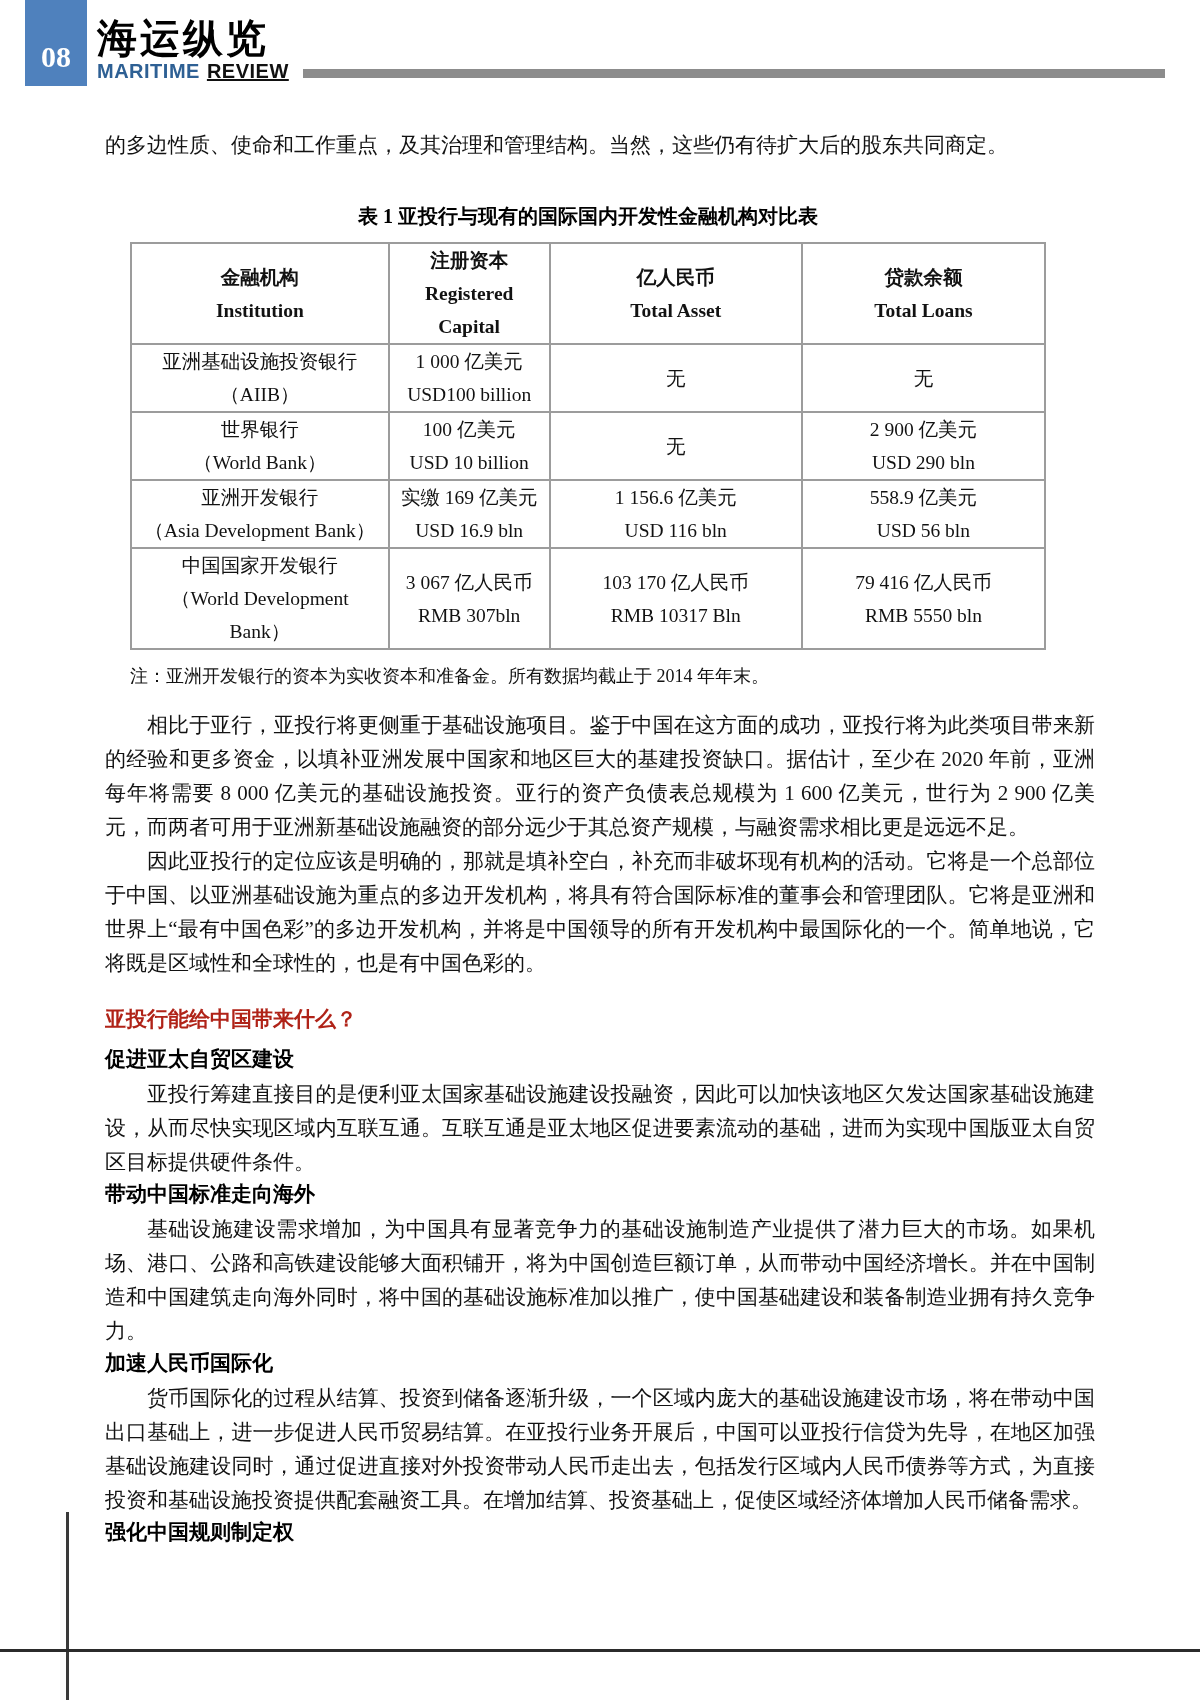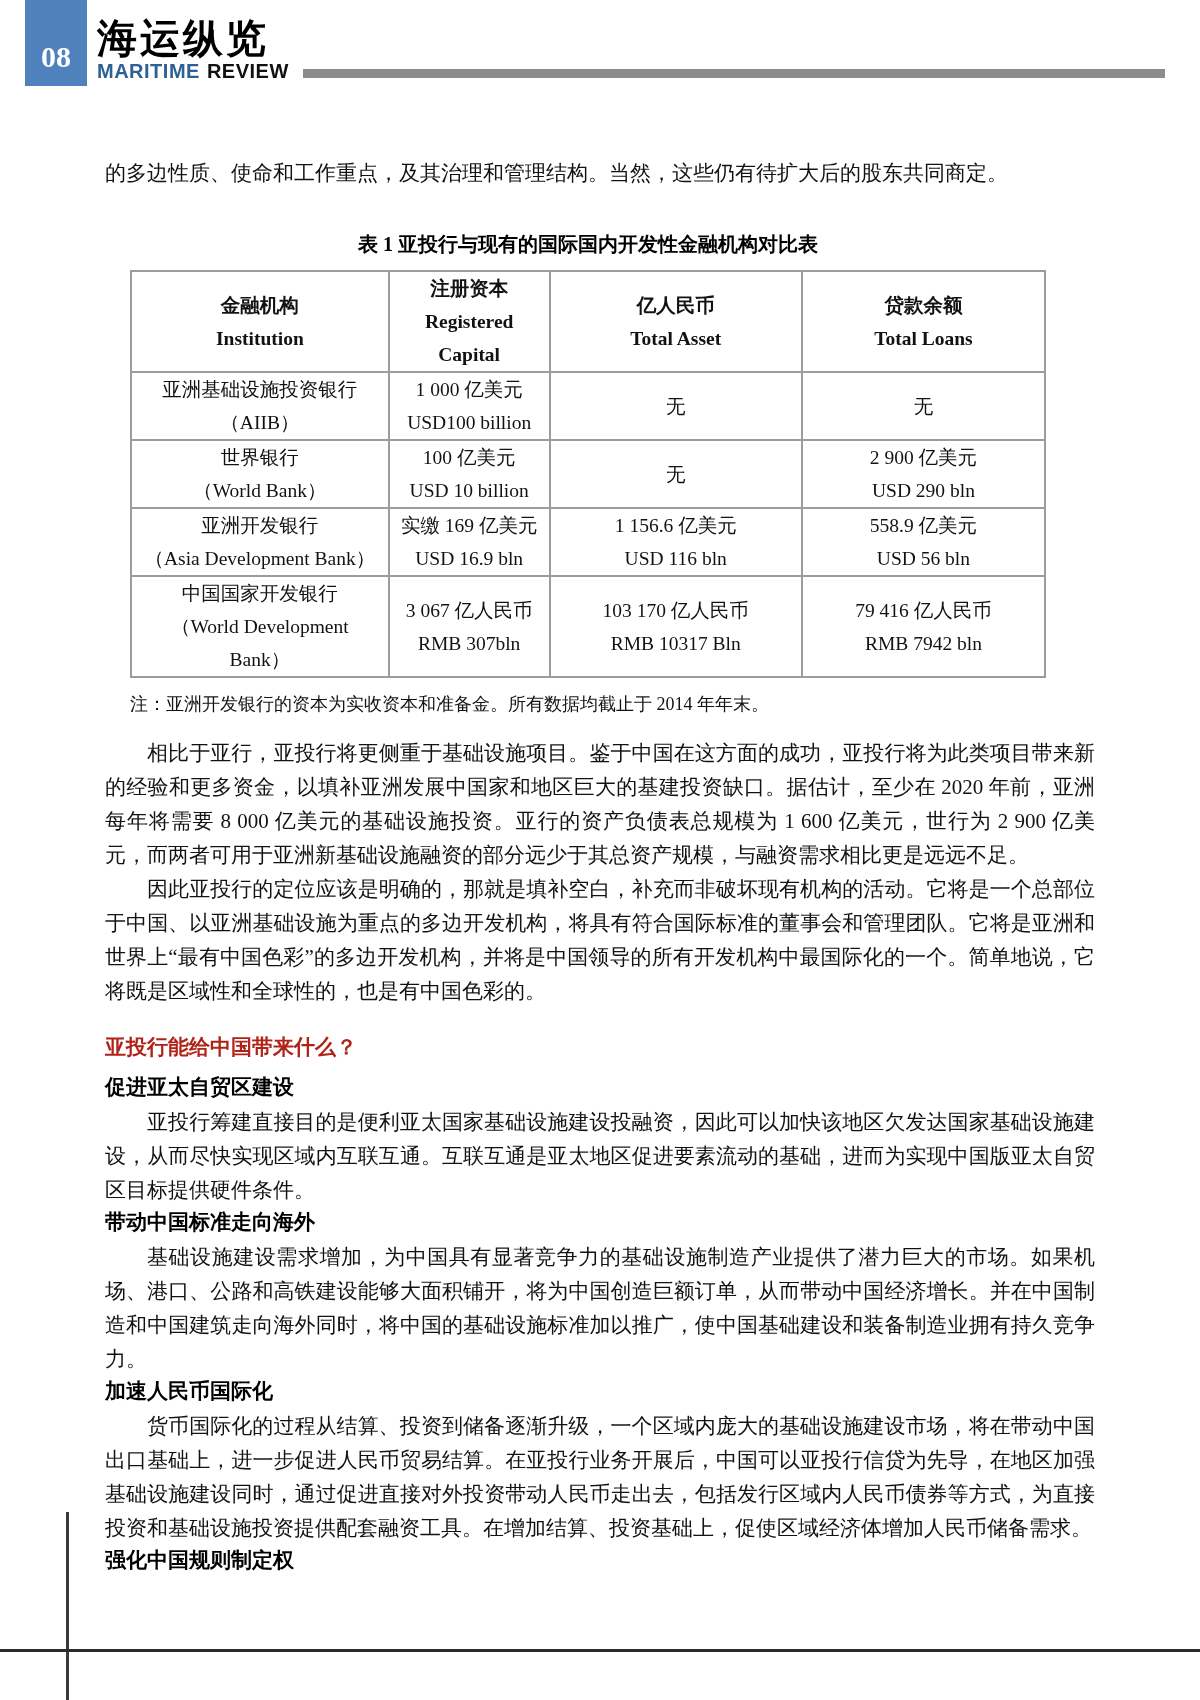--- a/index.html
+++ b/index.html
@@ -16,30 +16,30 @@
     padding-bottom:12px; font-weight:bold; font-size:30px;
     font-family:"Liberation Serif", serif;
   }
   .masthead { position:absolute; left:97px; top:16px; }
   .title-cn {
     font-family:"Liberation Sans", sans-serif; font-weight:bold;
     font-size:40px; line-height:44px; letter-spacing:3px; color:#000;
   }
   .title-en { font-family:"Liberation Sans", sans-serif; font-weight:bold; font-size:20px; line-height:22px; letter-spacing:0.5px; }
   .en-blue  { color:#2e6094; }
-  .en-black { color:#111111; margin-left:7px; }
+  .en-black { color:#111111; margin-left:7px;text-decoration:underline; }
   .gray-rule { position:absolute; left:303px; top:69px; width:862px; height:9px; background:#8c8c8c; }
 
   
   .content { position:absolute; left:105px; top:128px; width:990px; }
   .para {
     font-size:21px; line-height:34px; text-align:justify; text-justify:inter-ideograph;
     margin:0; text-indent:2em; color:#121212;
   }
-  .para.no-indent { text-indent:0;margin-top:28px; }
+  .para.no-indent { text-indent:0; }
   .para.gap-top { margin-top:20px; }
 
   .table-wrap { width:916px; margin:40px 0 12px 25px; }
   .table-caption {
     text-align:center; font-weight:bold; font-size:20px; line-height:28px;
     margin-bottom:12px; color:#000;
   }
   table.cmp { border-collapse:collapse; width:100%; table-layout:fixed; }
   table.cmp th, table.cmp td {
     border:2px solid #9c9c9c; text-align:center; vertical-align:middle;
@@ -181,21 +181,21 @@
               <td>
                 <div>3 067  亿人民币</div>
                 <div>RMB 307bln</div>
               </td>
               <td>
                 <div>103 170 亿人民币</div>
                 <div>RMB 10317 Bln</div>
               </td>
               <td>
                 <div>79 416 亿人民币</div>
-                <div>RMB 7942 bln</div>
+                <div>RMB 5550 bln</div>
               </td>
             </tr>
           </tbody>
       </table>
       <div class="table-note">注：亚洲开发银行的资本为实收资本和准备金。所有数据均截止于 2014 年年末。</div>
     </div>
 
     <p class="para gap-top">相比于亚行，亚投行将更侧重于基础设施项目。鉴于中国在这方面的成功，亚投行将为此类项目带来新的经验和更多资金，以填补亚洲发展中国家和地区巨大的基建投资缺口。据估计，至少在 2020 年前，亚洲每年将需要 8 000 亿美元的基础设施投资。亚行的资产负债表总规模为 1 600 亿美元，世行为 2 900 亿美元，而两者可用于亚洲新基础设施融资的部分远少于其总资产规模，与融资需求相比更是远远不足。</p>
     <p class="para">因此亚投行的定位应该是明确的，那就是填补空白，补充而非破坏现有机构的活动。它将是一个总部位于中国、以亚洲基础设施为重点的多边开发机构，将具有符合国际标准的董事会和管理团队。它将是亚洲和世界上“最有中国色彩”的多边开发机构，并将是中国领导的所有开发机构中最国际化的一个。简单地说，它将既是区域性和全球性的，也是有中国色彩的。</p>
 

